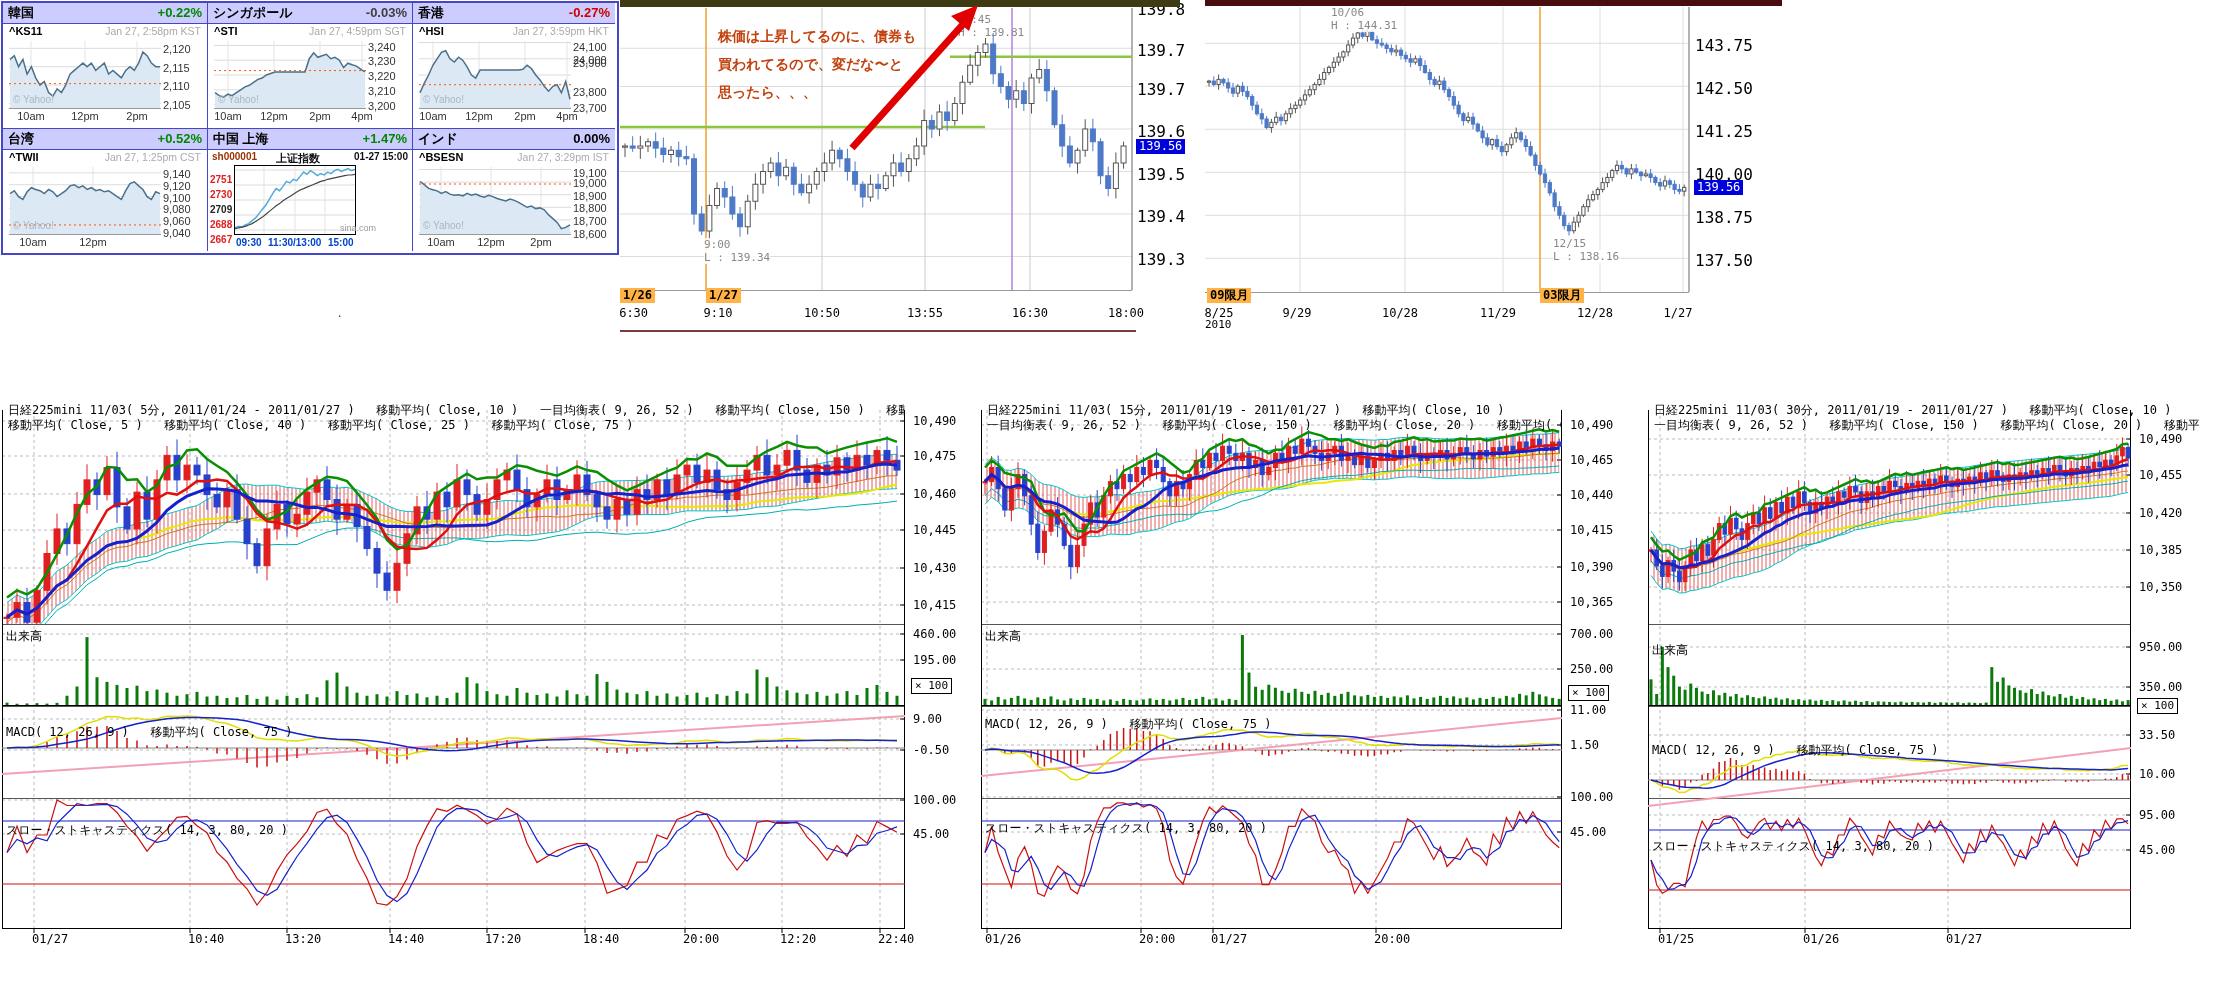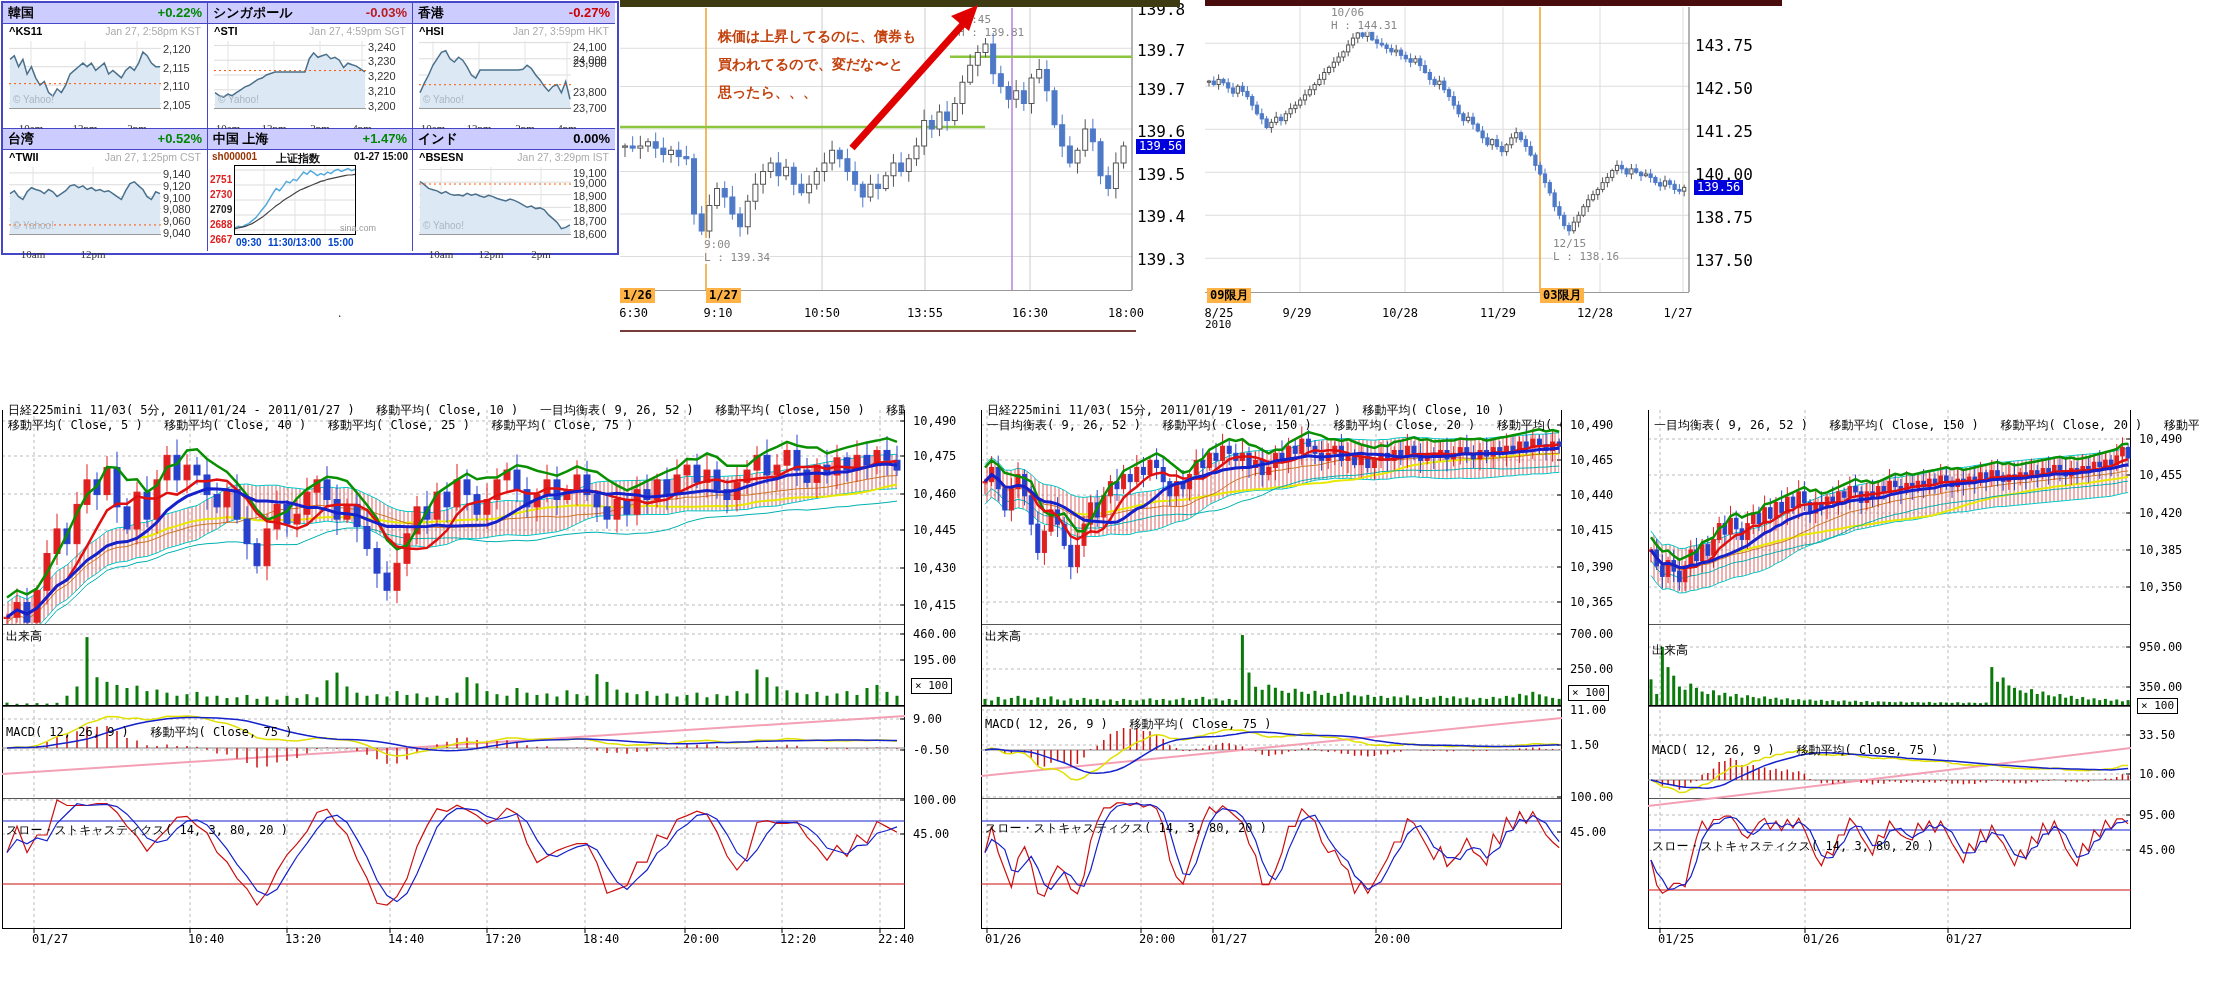--- a/index.html
+++ b/index.html
@@ -11,21 +11,21 @@
   .yhead{position:absolute;left:0;top:0;right:0;height:20px;line-height:20px;background:#ccccff;border-bottom:1px solid #4646c8;padding:0 5px;font-size:13px;font-weight:bold;}
   .yhead .chg{float:right;}
   .ysub{position:absolute;left:0;top:22px;right:0;height:15px;font-size:11px;padding:0 6px;}
   .ysub .sym{font-weight:bold;}
   .ysub .ts{float:right;color:#aaa;font-size:10.5px;}
   .yplotwrap{position:absolute;left:0;top:38px;right:0;bottom:0;}
   .yplot{position:absolute;left:6px;top:0;}
   .ylab{position:absolute;left:160px;top:0;width:44px;font-size:11px;color:#333;}
   .ylab span{position:absolute;left:0;white-space:nowrap;}
   .xlab{position:absolute;left:6px;top:69px;width:152px;font-size:11px;color:#333;}
-  .xlab span{position:absolute;top:12px;white-space:nowrap;font-family:Liberation Serif, serif;}
+  .xlab span{position:absolute;top:0;white-space:nowrap;}
   .cx span{transform:translateX(-50%);}
   .wm{position:absolute;left:10px;top:53px;color:#aab6c2;font-size:10px;}
   
   .sina-head{position:absolute;left:2px;top:0;right:2px;height:13px;font-size:10px;font-weight:bold;}
   .sina-code{position:absolute;left:2px;color:#993300;}
   .sina-name{position:absolute;left:66px;color:#111;font-size:11px;}
   .sina-dt{position:absolute;right:2px;color:#111;}
   .sina-lab{position:absolute;left:2px;top:14px;width:24px;font-size:10px;font-weight:bold;}
   .sina-lab span{position:absolute;left:0;color:#e02020;}
   .sina-lab span:nth-child(3){color:#222;}
@@ -86,21 +86,21 @@
         <div class="xlab cx">
             <span style="position: absolute; left: 22px;">10am</span>
             <span style="position: absolute; left: 76px;">12pm</span>
             <span style="position: absolute; left: 128px;">2pm</span>
           </div>
         <span class="wm">© Yahoo!</span>
       </div>
     </div>
 
     <div class="ypanel" style="left:205px;top:0;width:204px;height:125px;">
-      <div class="yhead"><span>シンガポール</span><span class="chg" style="color: #b91c1c;">-0.03%</span></div>
+      <div class="yhead"><span>シンガポール</span><span class="chg" style="color: #404040;">-0.03%</span></div>
       <div class="ysub"><span class="sym">^STI</span><span class="ts">Jan 27, 4:59pm SGT</span></div>
       <div class="yplotwrap">
         <svg id="ysvg1" class="yplot" width="152" height="68">
             <line x1="0" y1="4.434782608695652" x2="152" y2="4.434782608695652" stroke="#dcdcdc" stroke-width="1"></line>
             <line x1="0" y1="19.217391304347824" x2="152" y2="19.217391304347824" stroke="#dcdcdc" stroke-width="1"></line>
             <line x1="0" y1="34" x2="152" y2="34" stroke="#dcdcdc" stroke-width="1"></line>
             <line x1="0" y1="48.78260869565217" x2="152" y2="48.78260869565217" stroke="#dcdcdc" stroke-width="1"></line>
             <line x1="0" y1="63.56521739130435" x2="152" y2="63.56521739130435" stroke="#dcdcdc" stroke-width="1"></line>
             <line x1="14" y1="0" x2="14" y2="68" stroke="#e3e3e3" stroke-width="1"></line>
             <line x1="60" y1="0" x2="60" y2="68" stroke="#e3e3e3" stroke-width="1"></line>
@@ -2035,20 +2035,21 @@
         <line x1="468.76" y1="378" x2="468.76" y2="375.10904727392386" stroke="#cc1010" stroke-width="1.5"></line>
         <line x1="474.44" y1="378" x2="474.44" y2="372.1467804229761" stroke="#cc1010" stroke-width="1.5"></line>
         <line x1="480.12" y1="378" x2="480.12" y2="373.330790282629" stroke="#cc1010" stroke-width="1.5"></line>
         <polyline points="3.0,378.0 8.7,380.8 14.4,384.9 20.0,385.2 25.7,387.2 31.4,390.6 37.1,390.3 42.8,387.0 48.4,386.3 54.1,382.8 59.8,381.8 65.5,378.2 71.2,372.6 76.8,370.1 82.5,365.4 88.2,363.8 93.9,364.5 99.6,362.5 105.2,359.1 110.9,358.6 116.6,355.6 122.3,355.4 128.0,352.6 133.6,352.6 139.3,350.1 145.0,350.3 150.7,348.0 156.4,348.4 162.0,350.9 167.7,351.3 173.4,352.9 179.1,352.5 184.8,353.5 190.4,352.6 196.1,353.2 201.8,352.0 207.5,352.3 213.2,354.7 218.8,355.0 224.5,356.4 230.2,355.9 235.9,356.7 241.6,355.7 247.2,356.1 252.9,357.6 258.6,357.5 264.3,358.4 270.0,358.2 275.6,359.2 281.3,358.9 287.0,359.6 292.7,359.1 298.4,359.8 304.0,361.5 309.7,361.7 315.4,362.9 321.1,362.8 326.8,363.6 332.4,362.9 338.1,363.7 343.8,363.0 349.5,363.5 355.2,365.1 360.8,365.3 366.5,366.3 372.2,366.2 377.9,366.9 383.6,366.5 389.2,367.1 394.9,366.5 400.6,367.0 406.3,366.1 412.0,366.5 417.6,367.9 423.3,367.8 429.0,368.6 434.7,368.2 440.4,368.7 446.0,367.7 451.7,367.9 457.4,366.9 463.1,367.1 468.8,365.8 474.4,363.4 480.1,363.6" fill="none" stroke="#e0e000" stroke-width="1.5"></polyline>
         <polyline points="3.0,378.0 8.7,379.4 14.4,381.3 20.0,382.2 25.7,383.2 31.4,384.5 37.1,385.3 42.8,385.5 48.4,385.6 54.1,386.1 59.8,386.2 65.5,385.5 71.2,384.1 76.8,382.2 82.5,379.4 88.2,376.4 93.9,373.9 99.6,371.3 105.2,368.7 110.9,366.1 116.6,363.6 122.3,361.7 128.0,359.7 133.6,358.3 139.3,356.8 145.0,355.2 150.7,353.6 156.4,352.4 162.0,351.6 167.7,351.1 173.4,350.8 179.1,350.8 184.8,350.9 190.4,351.2 196.1,351.5 201.8,351.9 207.5,352.4 213.2,352.8 218.8,353.2 224.5,353.6 230.2,354.0 235.9,354.3 241.6,354.7 247.2,355.0 252.9,355.6 258.6,356.2 264.3,356.6 270.0,356.9 275.6,357.2 281.3,357.6 287.0,357.9 292.7,358.3 298.4,358.7 304.0,359.1 309.7,359.6 315.4,360.1 321.1,360.6 326.8,361.1 332.4,361.5 338.1,362.0 343.8,362.4 349.5,362.9 355.2,363.2 360.8,363.6 366.5,364.0 372.2,364.4 377.9,364.8 383.6,365.2 389.2,365.5 394.9,365.9 400.6,366.3 406.3,366.4 412.0,366.6 417.6,366.7 423.3,366.9 429.0,367.1 434.7,367.3 440.4,367.5 446.0,367.6 451.7,367.7 457.4,367.8 463.1,367.9 468.8,367.6 474.4,367.1 480.1,366.6" fill="none" stroke="#1522cc" stroke-width="1.5"></polyline>
         <line x1="0" y1="428" x2="483" y2="428" stroke="#1522cc" stroke-width="1.2"></line>
         <line x1="0" y1="488" x2="483" y2="488" stroke="#cc1010" stroke-width="1.2"></line>
         <polyline points="3.0,458.0 8.7,483.0 14.4,491.3 20.0,488.0 25.7,481.3 31.4,481.3 37.1,484.7 42.8,458.0 48.4,435.8 54.1,419.1 59.8,428.6 65.5,417.5 71.2,417.5 76.8,414.1 82.5,414.1 88.2,421.5 93.9,432.1 99.6,436.2 105.2,428.8 110.9,420.5 116.6,416.3 122.3,427.4 128.0,419.1 133.6,428.6 139.3,417.5 145.0,425.9 150.7,416.3 156.4,427.4 162.0,441.3 167.7,454.7 173.4,463.6 179.1,449.7 184.8,453.0 190.4,433.0 196.1,433.0 201.8,416.3 207.5,423.0 213.2,434.7 218.8,443.0 224.5,453.0 230.2,433.0 235.9,435.8 241.6,419.1 247.2,427.4 252.9,433.0 258.6,436.3 264.3,438.0 270.0,421.3 275.6,429.1 281.3,419.1 287.0,430.2 292.7,419.1 298.4,430.2 304.0,441.3 309.7,450.4 315.4,460.5 321.1,441.6 326.8,449.2 332.4,428.0 338.1,440.1 343.8,423.4 349.5,434.5 355.2,441.3 360.8,452.4 366.5,463.6 372.2,448.0 377.9,456.9 383.6,434.7 389.2,441.3 394.9,421.3 400.6,432.4 406.3,419.1 412.0,431.9 417.6,446.5 423.3,455.6 429.0,463.9 434.7,441.6 440.4,449.2 446.0,428.0 451.7,434.9 457.4,418.3 463.1,427.1 468.8,416.9 474.4,416.9 480.1,421.9" fill="none" stroke="#cc1010" stroke-width="1.2"></polyline>
         <polyline points="3.0,458.0 8.7,470.5 14.4,477.4 20.0,487.4 25.7,486.9 31.4,483.6 37.1,482.4 42.8,474.7 48.4,459.5 54.1,437.6 59.8,427.8 65.5,421.8 71.2,421.2 76.8,416.4 82.5,415.2 88.2,416.5 93.9,422.5 99.6,429.9 105.2,432.4 110.9,428.5 116.6,421.9 122.3,421.4 128.0,421.0 133.6,425.1 139.3,421.8 145.0,424.0 150.7,419.9 156.4,423.2 162.0,428.4 167.7,441.1 173.4,453.2 179.1,456.0 184.8,455.4 190.4,445.2 196.1,439.7 201.8,427.4 207.5,424.1 213.2,424.7 218.8,433.6 224.5,443.6 230.2,443.0 235.9,440.6 241.6,429.3 247.2,427.4 252.9,426.5 258.6,432.3 264.3,435.8 270.0,431.9 275.6,429.5 281.3,423.2 287.0,426.1 292.7,422.8 298.4,426.5 304.0,430.2 309.7,440.7 315.4,450.8 321.1,450.9 326.8,450.5 332.4,439.6 338.1,439.1 343.8,430.5 349.5,432.6 355.2,433.1 360.8,442.8 366.5,452.4 372.2,454.7 377.9,456.1 383.6,446.5 389.2,444.3 394.9,432.4 400.6,431.7 406.3,424.3 412.0,427.8 417.6,432.5 423.3,444.6 429.0,455.3 434.7,453.7 440.4,451.6 446.0,439.6 451.7,437.4 457.4,427.1 463.1,426.8 468.8,420.8 474.4,420.3 480.1,418.6" fill="none" stroke="#1522cc" stroke-width="1.2"></polyline>
       </svg>
+    <div class="thead" style="top:0;width:545px;">日経225mini 11/03( 30分, 2011/01/19 - 2011/01/27 )   移動平均( Close, 10 )</div>
     <div class="thead" style="top:15px;width:545px;">一目均衡表( 9, 26, 52 )   移動平均( Close, 150 )   移動平均( Close, 20 )   移動平均( Close, 5 )</div>
     <div class="plab" style="left:4px;top:240px;">出来高</div>
     <div class="plab" style="left:4px;top:340px;">MACD( 12, 26, 9 )   移動平均( Close, 75 )</div>
     <div class="plab" style="left:4px;top:436px;">スロー・ストキャスティクス( 14, 3, 80, 20 )</div>
     <div class="tylab" style="position:absolute;left:491px;top:0;width:55px;">
         <span style="position: absolute; top: 30px;">10,490</span>
         <span style="position: absolute; top: 66px;">10,455</span>
         <span style="position: absolute; top: 104px;">10,420</span>
         <span style="position: absolute; top: 141px;">10,385</span>
         <span style="position: absolute; top: 178px;">10,350</span>

